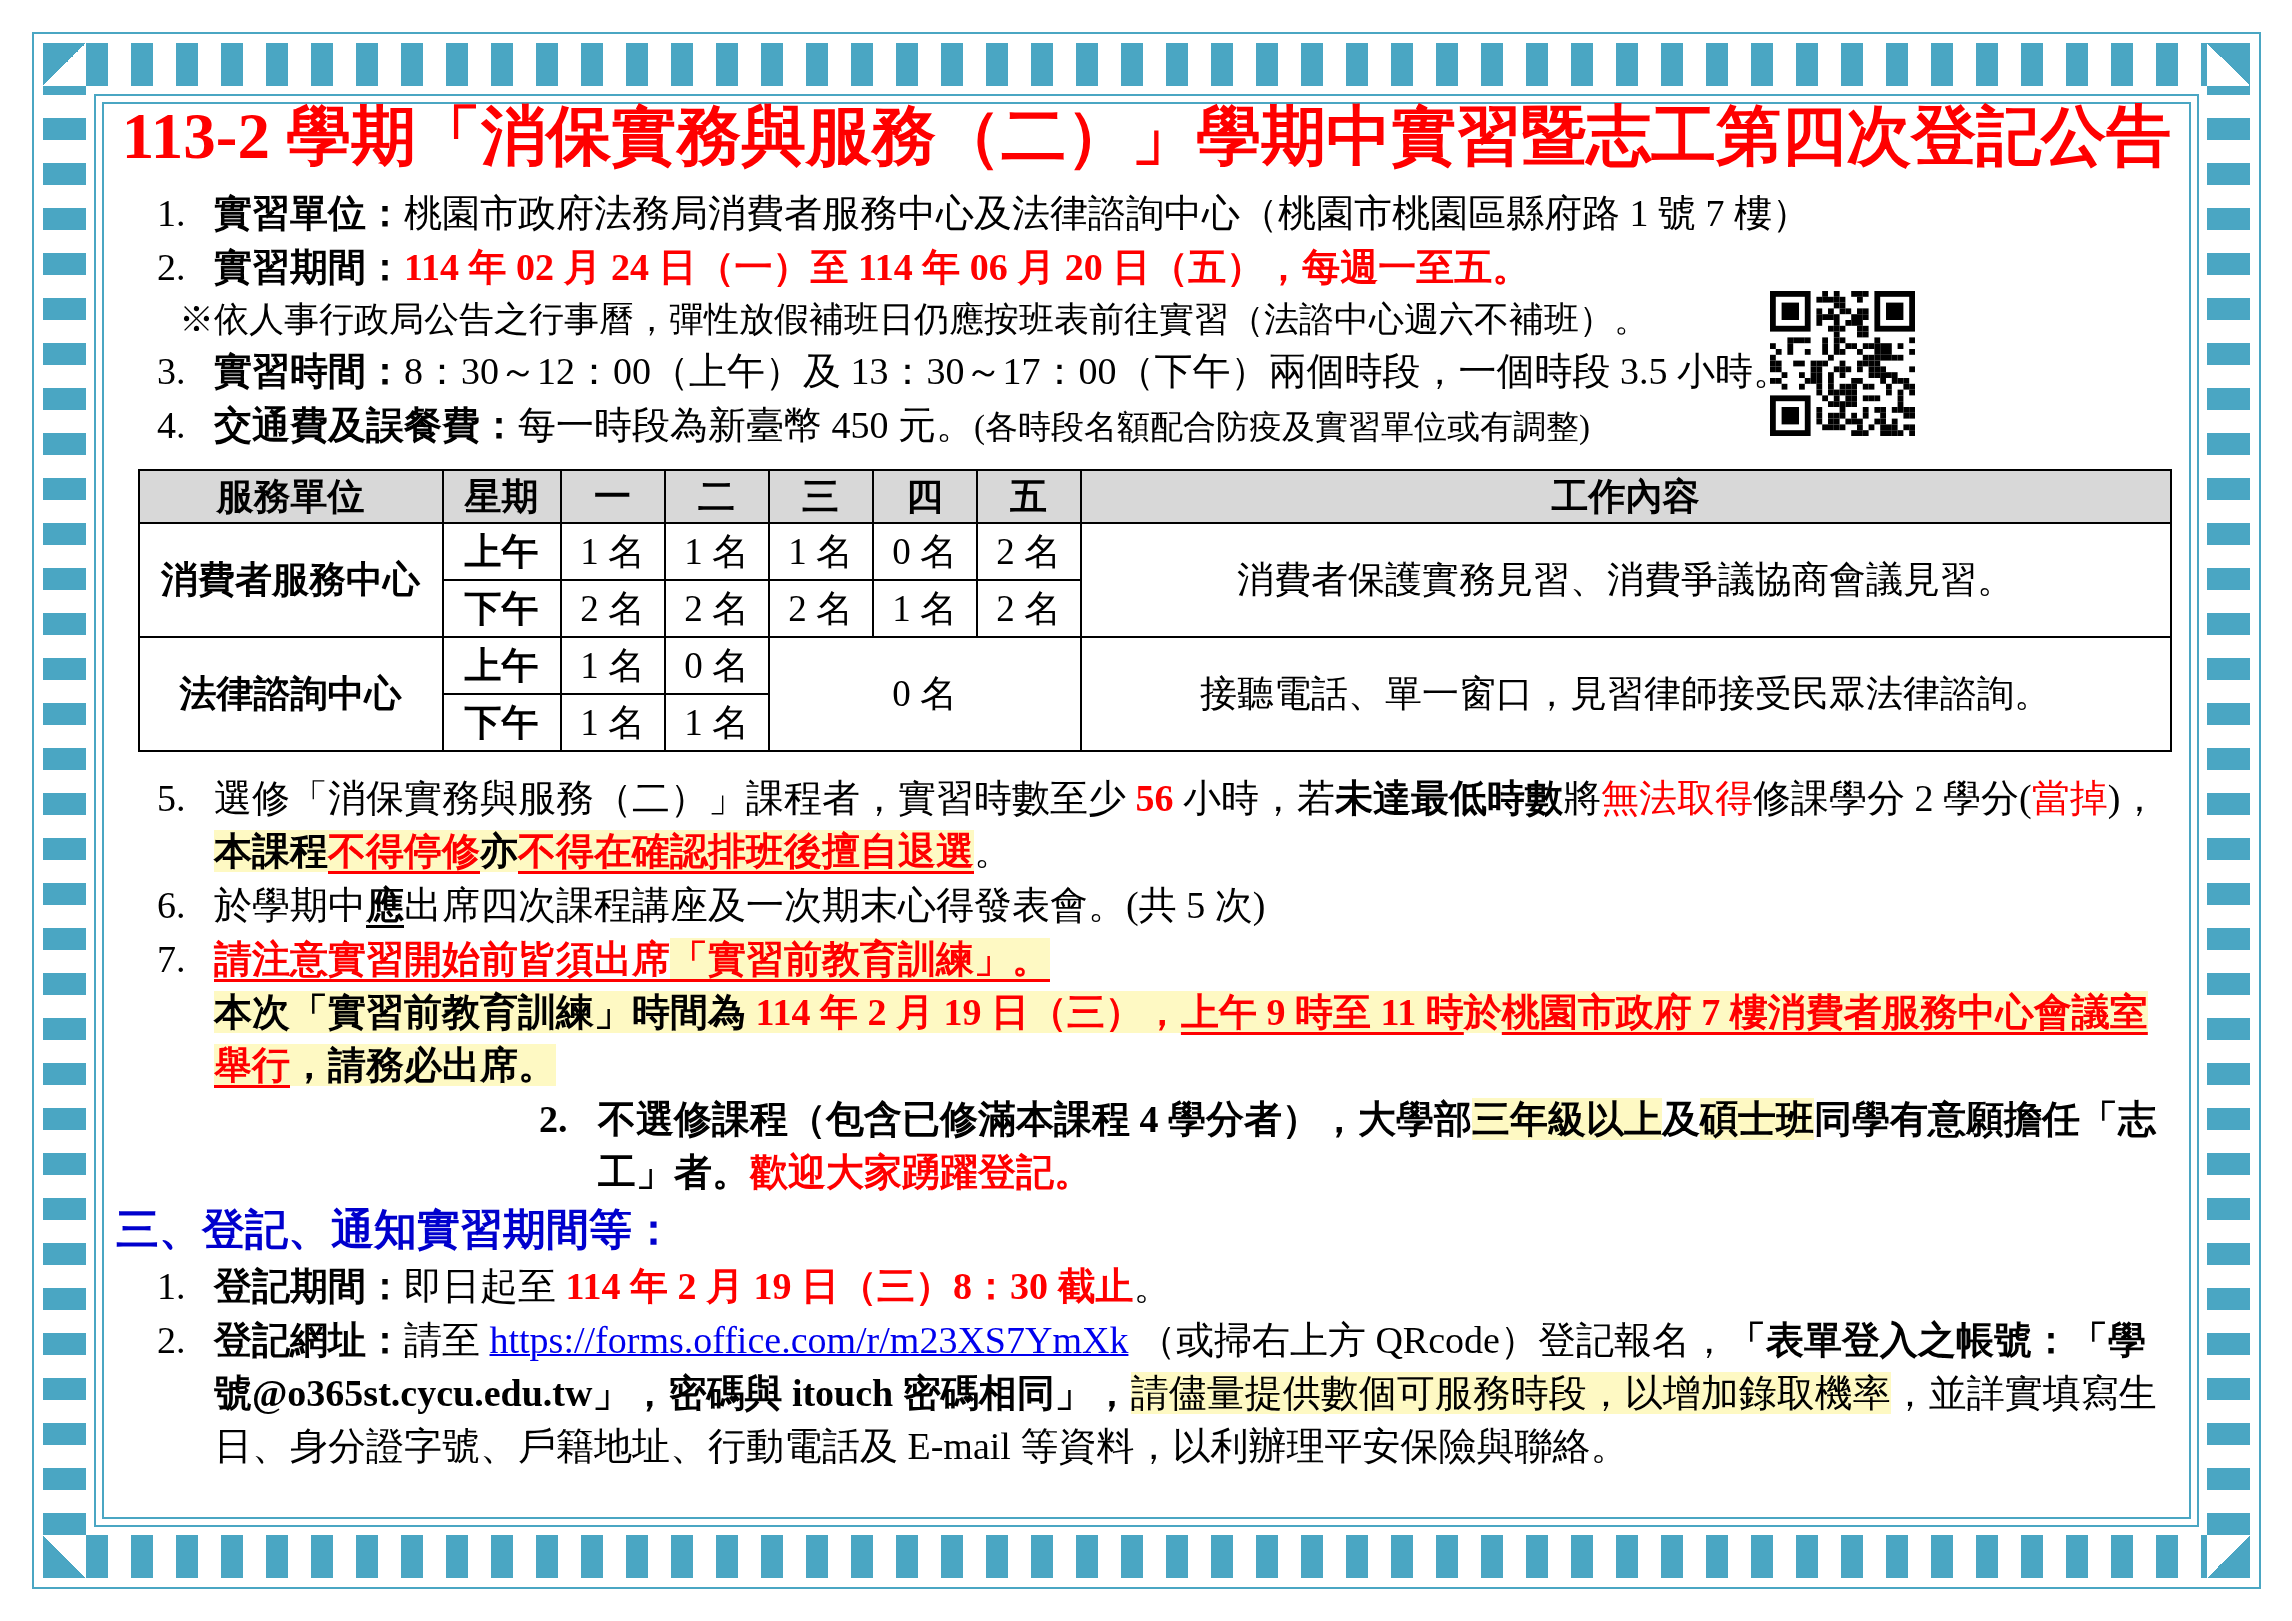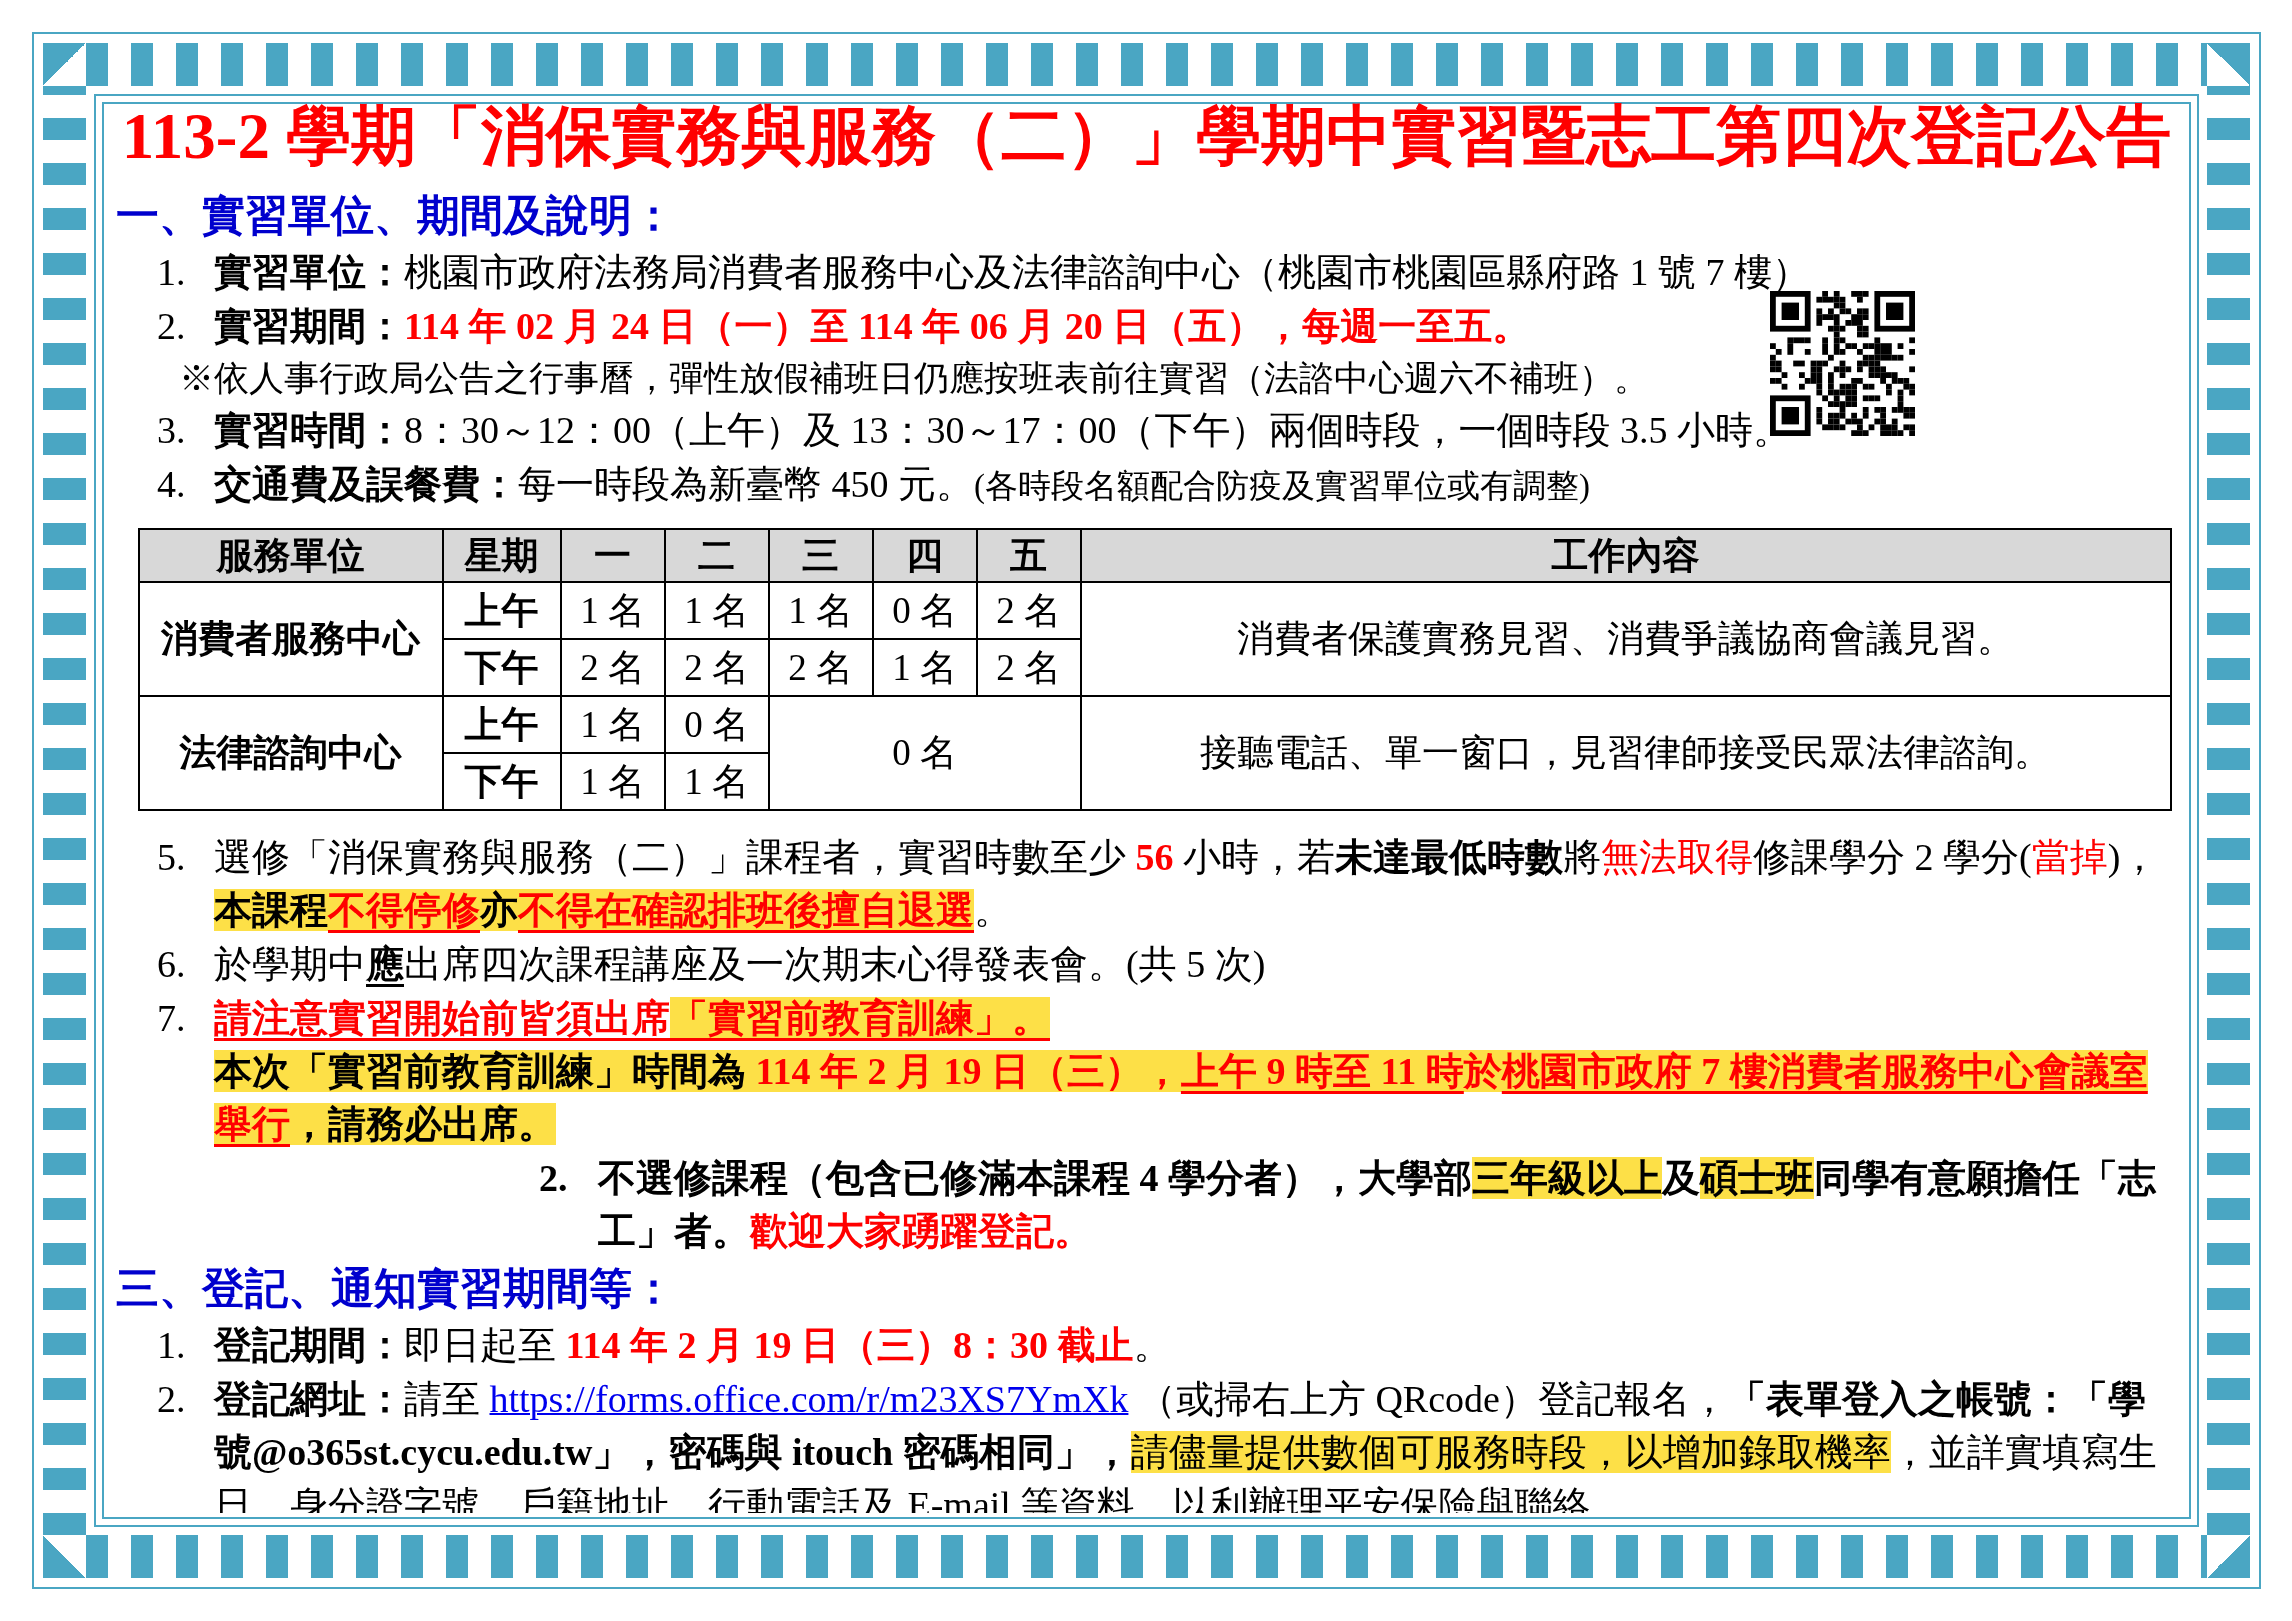--- a/index.html
+++ b/index.html
@@ -30,21 +30,21 @@
   .content{position:absolute;left:116px;right:116px;top:96px;bottom:108px;overflow:hidden;}
   .title{font-size:65px;font-weight:bold;color:#FF0000;text-align:center;margin:3.9px 0 13.7px 0;line-height:73px;}
   .sec-heading{color:#0000CD;font-weight:bold;font-size:43px;line-height:57px;margin:2px 0;}
   .item{position:relative;padding-left:98px;font-size:38px;line-height:53px;margin:1px 0;}
   .item .num{position:absolute;left:41px;top:0;font-weight:normal;}
   .b{font-weight:bold;}
   .red{color:#FF0000;}
   .redb{color:#FF0000;font-weight:bold;}
   .redbu{color:#FF0000;font-weight:bold;text-decoration:underline;text-decoration-color:#FF0000;text-decoration-thickness:2.9px;text-underline-offset:6.9px;}
   .bu{font-weight:bold;text-decoration:underline;text-decoration-thickness:2.9px;text-underline-offset:6.9px;}
-  .hl{background:#fde047;}
+  .hl{background:#fef9c3;}
   .boxed{border:2px solid #000;padding:0 3.9px;}
   .note{font-size:35px;line-height:49px;margin:1px 0 1px 63px;}
   .paren{font-size:33px;}
   .link{color:#0000EE;text-decoration:underline;text-decoration-thickness:2px;cursor:pointer;}
   
   table.roster{border-collapse:collapse;margin:15.7px 0 19.6px 21.6px;width:2034px;table-layout:fixed;}
   table.roster th,table.roster td{border:2px solid #000;text-align:center;font-size:37px;padding:0;}
   table.roster th{background:#D8D8D8;font-weight:bold;height:51px;}
   table.roster td{height:55px;}
   td.unit{font-weight:bold;font-size:39px;}
@@ -295,21 +295,20 @@
       <rect x="120" y="12" width="18" height="18" fill="#000"></rect>
       <rect x="0" y="108" width="42" height="42" fill="#000"></rect>
       <rect x="6" y="114" width="30" height="30" fill="#fff"></rect>
       <rect x="12" y="120" width="18" height="18" fill="#000"></rect>
     </svg>
 
   <div class="content">
 
     <div class="title">113-2 學期「消保實務與服務（二）」學期中實習暨志工第四次登記公告</div>
 
-    <div class="sec-heading">一、實習單位、期間及說明：</div>
 
     <div class="item">
       <span class="num">1.</span><span class="b">實習單位：</span><span>桃園市政府法務局消費者服務中心及法律諮詢中心（桃園市桃園區縣府路 1 號 7 樓）</span>
     </div>
 
     <div class="item">
       <span class="num">2.</span><span class="b">實習期間：</span><span class="redb">114 年 02 月 24 日（一）至 114 年 06 月 20 日（五），每週一至五。</span>
     </div>
 
     <div class="note">※依人事行政局公告之行事曆，彈性放假補班日仍應按班表前往實習（法諮中心週六不補班）。</div>

